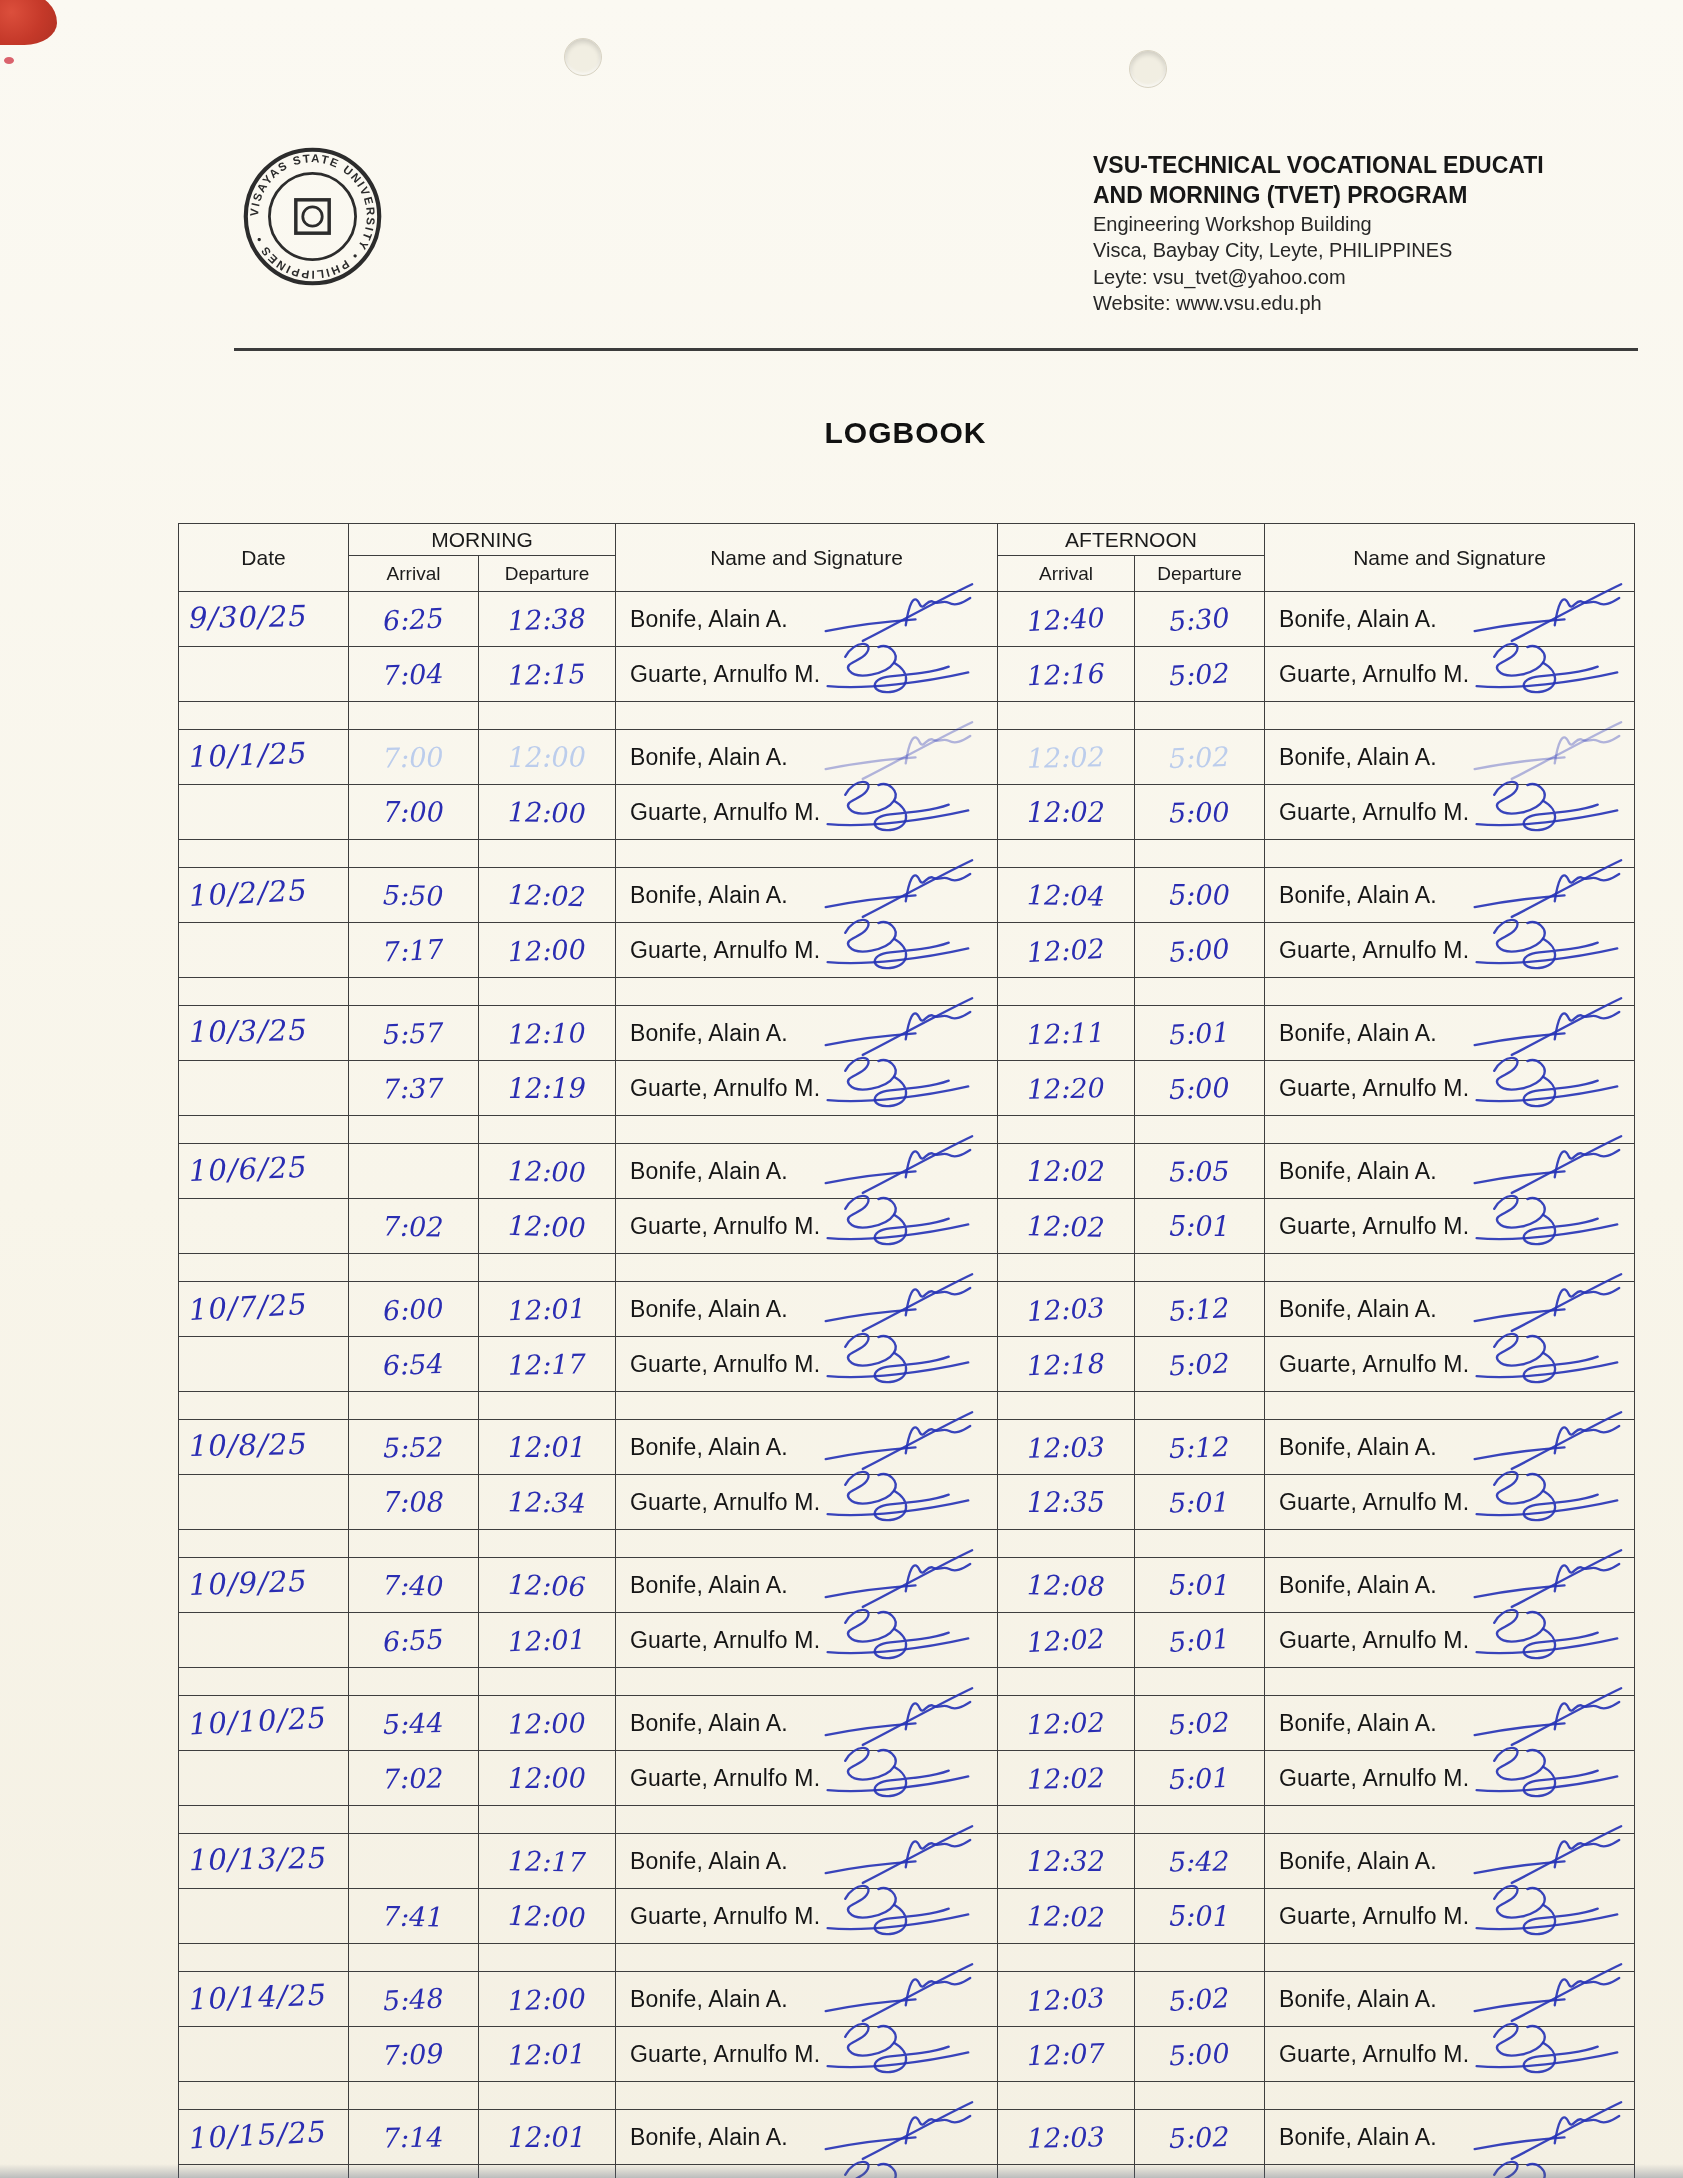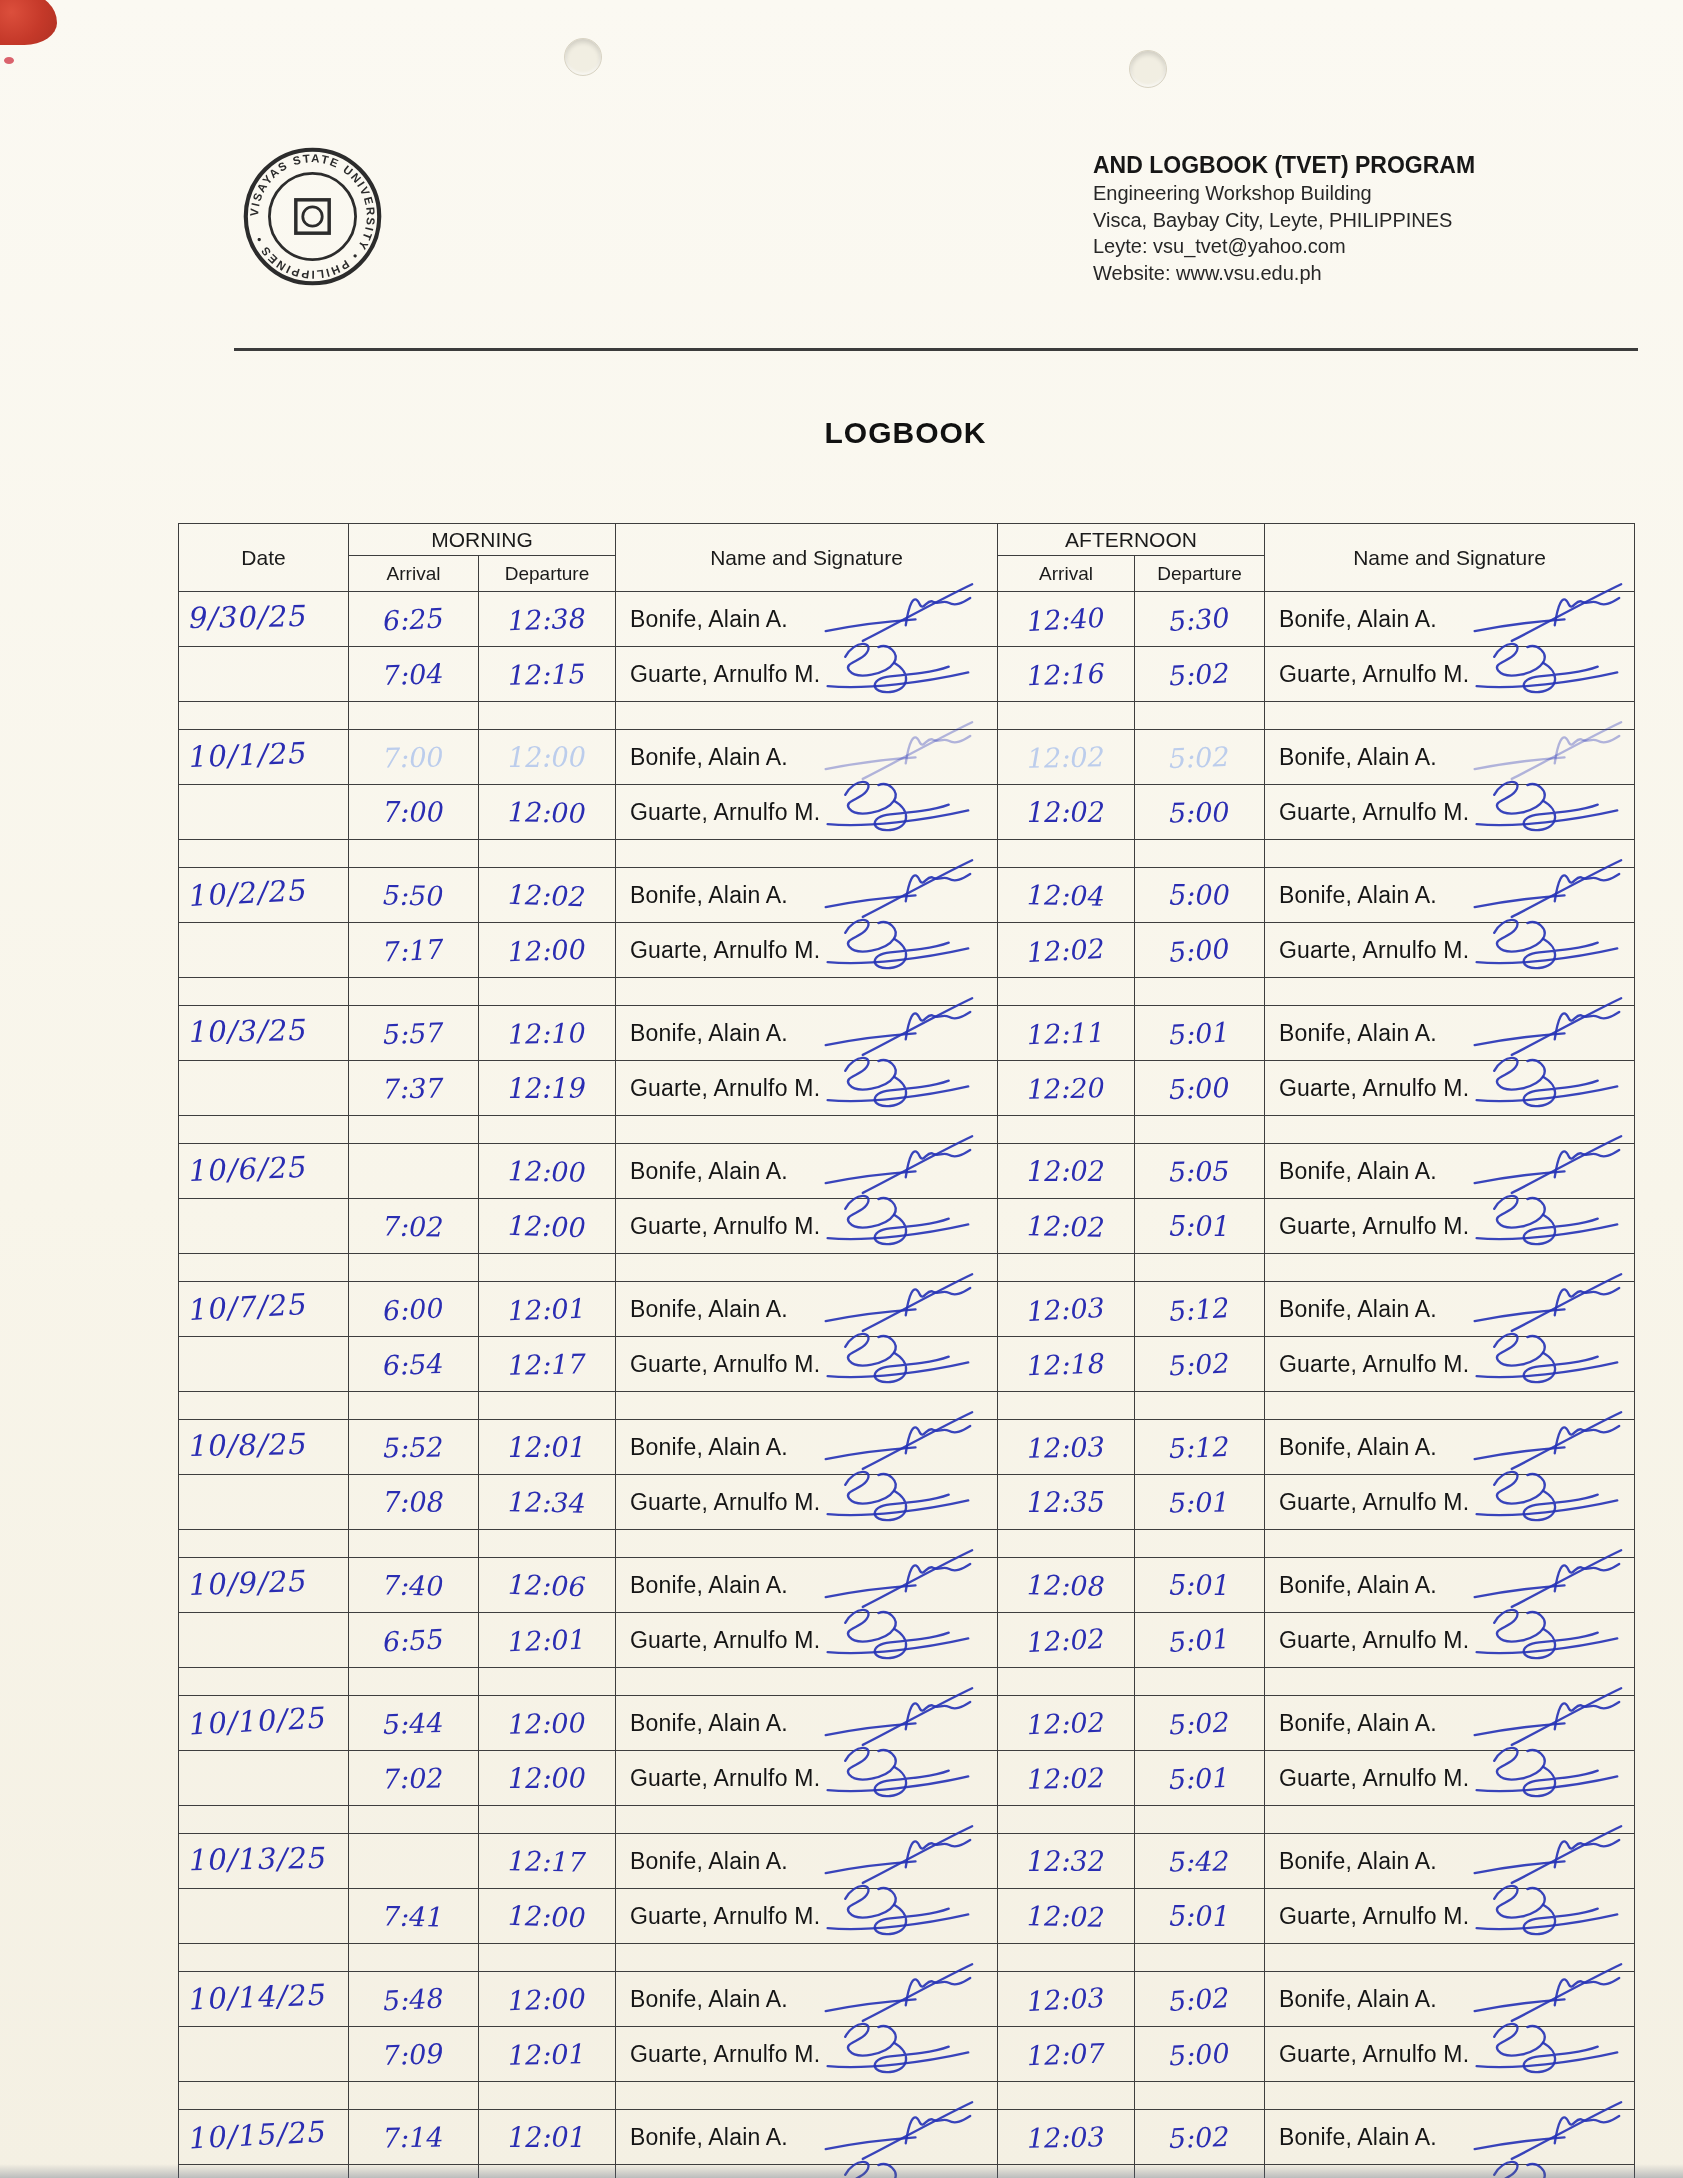--- a/index.html
+++ b/index.html
@@ -83,21 +83,22 @@
         <text class="seal-text">
           <textPath href="#sealArc">VISAYAS STATE UNIVERSITY • PHILIPPINES •</textPath>
         </text>
         <rect x="38" y="38" width="24" height="24" fill="none" stroke="#2c2c2c" stroke-width="2.5"></rect>
         <circle cx="50" cy="50" r="7" fill="none" stroke="#2c2c2c" stroke-width="2"></circle>
       </svg>
     </div>
     <div class="uni-wordmark">
     </div>
     <div class="org-block">
-      <div class="org-bold">AND LOGBOOK (TVET) PROGRAM</div>
+      <div class="org-bold">VSU-TECHNICAL VOCATIONAL EDUCATI</div>
+      <div class="org-bold">AND MORNING (TVET) PROGRAM</div>
       <div class="org-line">Engineering Workshop Building</div>
       <div class="org-line">Visca, Baybay City, Leyte, PHILIPPINES</div>
       <div class="org-line">Leyte: vsu_tvet@yahoo.com</div>
       <div class="org-line">Website: www.vsu.edu.ph</div>
     </div>
   </div>
 
   <div class="header-rule"></div>
   <div class="doc-title">LOGBOOK</div>
 

